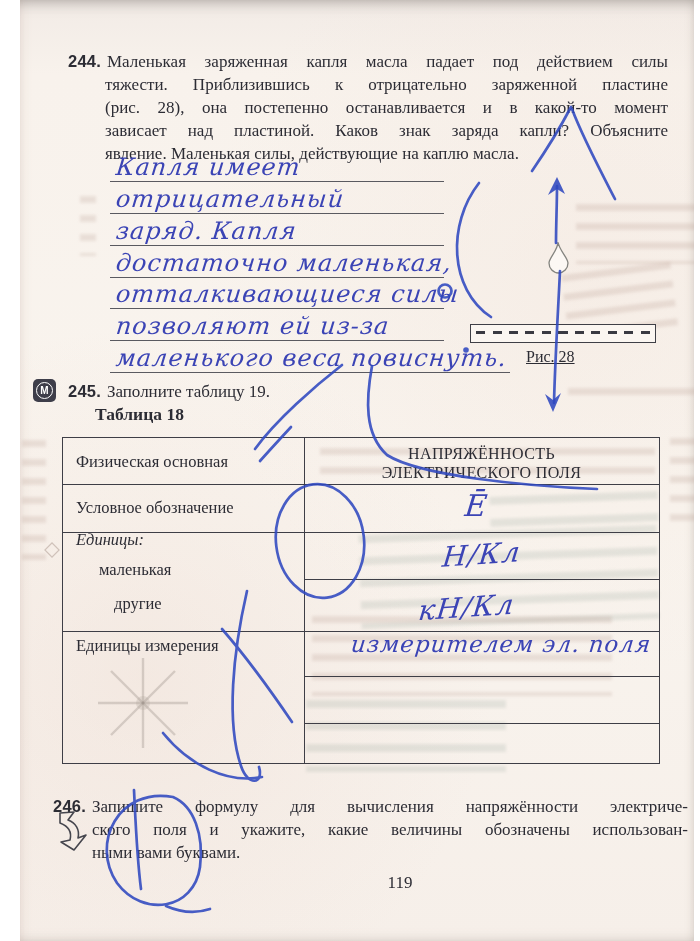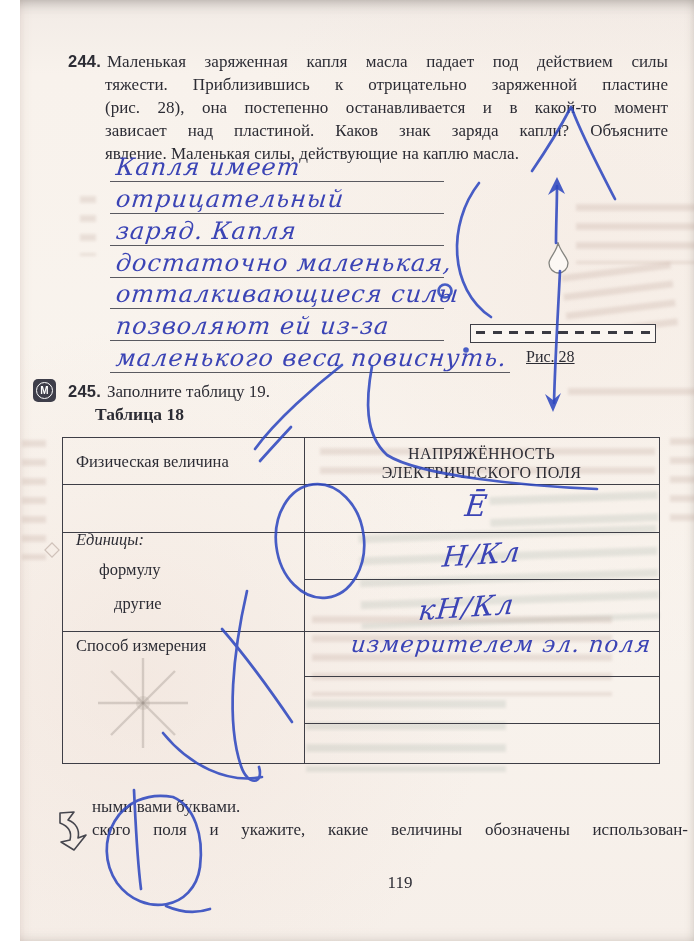--- a/index.html
+++ b/index.html
@@ -134,39 +134,41 @@
 
   <div class="t19">
     <div class="vline"></div>
     <div class="hline" style="top:46px;"></div>
     <div class="hline" style="top:94px;"></div>
     <div class="hline" style="top:193px;"></div>
     <div class="hlineR" style="top:141px;"></div>
     <div class="hlineR" style="top:238px;"></div>
     <div class="hlineR" style="top:285px;"></div>
 
-    <div class="tlabel" style="left:13px;top:14px;">Физическая величина</div>
+    <div class="tlabel" style="left:13px;top:14px;">Физическая основная</div>
     <div class="theadR" style="top:25px;">ЭЛЕКТРИЧЕСКОГО ПОЛЯ</div>
     <div class="theadR" style="top:6px;">НАПРЯЖЁННОСТЬ</div>
 
+    <div class="tlabel" style="left:13px;top:60px;">Условное обозначение</div>
     <div class="hand abs" style="left:402px;top:50px;font-size:30px;">Ē</div>
 
     <div class="tlabel" style="left:13px;top:92px;font-style:italic;">Единицы:</div>
-    <div class="tlabel" style="left:36px;top:122px;">формулу</div>
+    <div class="tlabel" style="left:36px;top:122px;">маленькая</div>
     <div class="hand abs" style="left:380px;top:100px;font-size:28px;transform:skewX(-10deg) rotate(-4deg);">Н/Кл</div>
     <div class="tlabel" style="left:51px;top:156px;">другие</div>
     <div class="hand abs" style="left:356px;top:153px;font-size:28px;transform:skewX(-10deg) rotate(-4deg);">кН/Кл</div>
 
-    <div class="tlabel" style="left:13px;top:198px;">Способ измерения</div>
+    <div class="tlabel" style="left:13px;top:198px;">Единицы измерения</div>
     <div class="hand abs" style="left:288px;top:193px;font-size:23px;">измерителем эл. поля</div>
   </div>
 
   <div class="abs" style="left:33px; top:795px; width:635px;">
+    <div class="pline"><span class="pnum">246.</span><span>Запишите формулу для вычисления напряжённости электриче-</span></div>
+    <div class="pline" style="padding-left:39px;">ского поля и укажите, какие величины обозначены использован-</div>
     <div class="pline last" style="padding-left:39px;">ными вами буквами.</div>
-    <div class="pline" style="padding-left:39px;">ского поля и укажите, какие величины обозначены использован-</div>
   </div>
 
   <svg class="overlay" width="700" height="941">
     <path d="M 40,813 L 54,812 L 48,820 C 56,823 60,830 58,838 L 66,835 L 54,850 L 41,842 L 50,840 C 52,832 48,826 40,823 Z" fill="none" stroke="#46464e" stroke-width="1.6" stroke-linejoin="round"></path>
   </svg>
 
   <div class="pagenum">119</div>
 
   <svg class="overlay" width="700" height="941">
     <g fill="none" stroke="#2f48c0" stroke-width="2.7" stroke-linecap="round" opacity="0.88">

